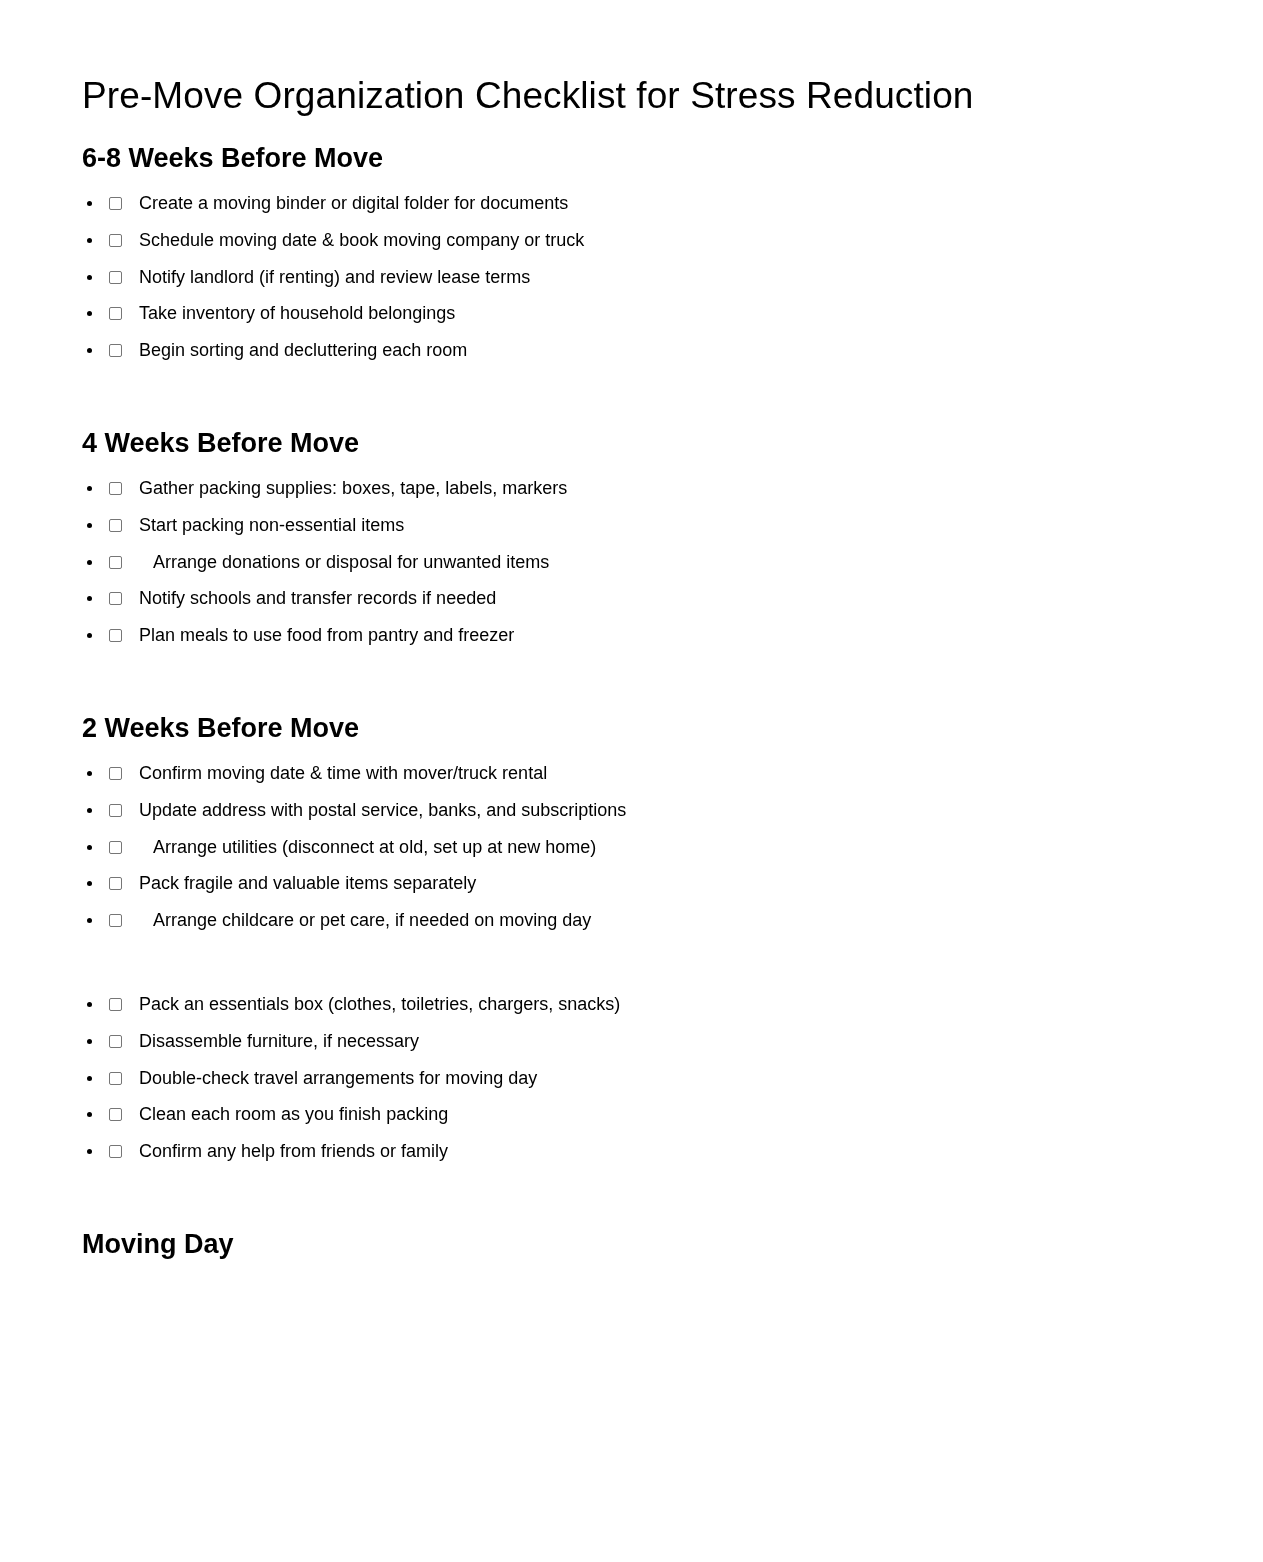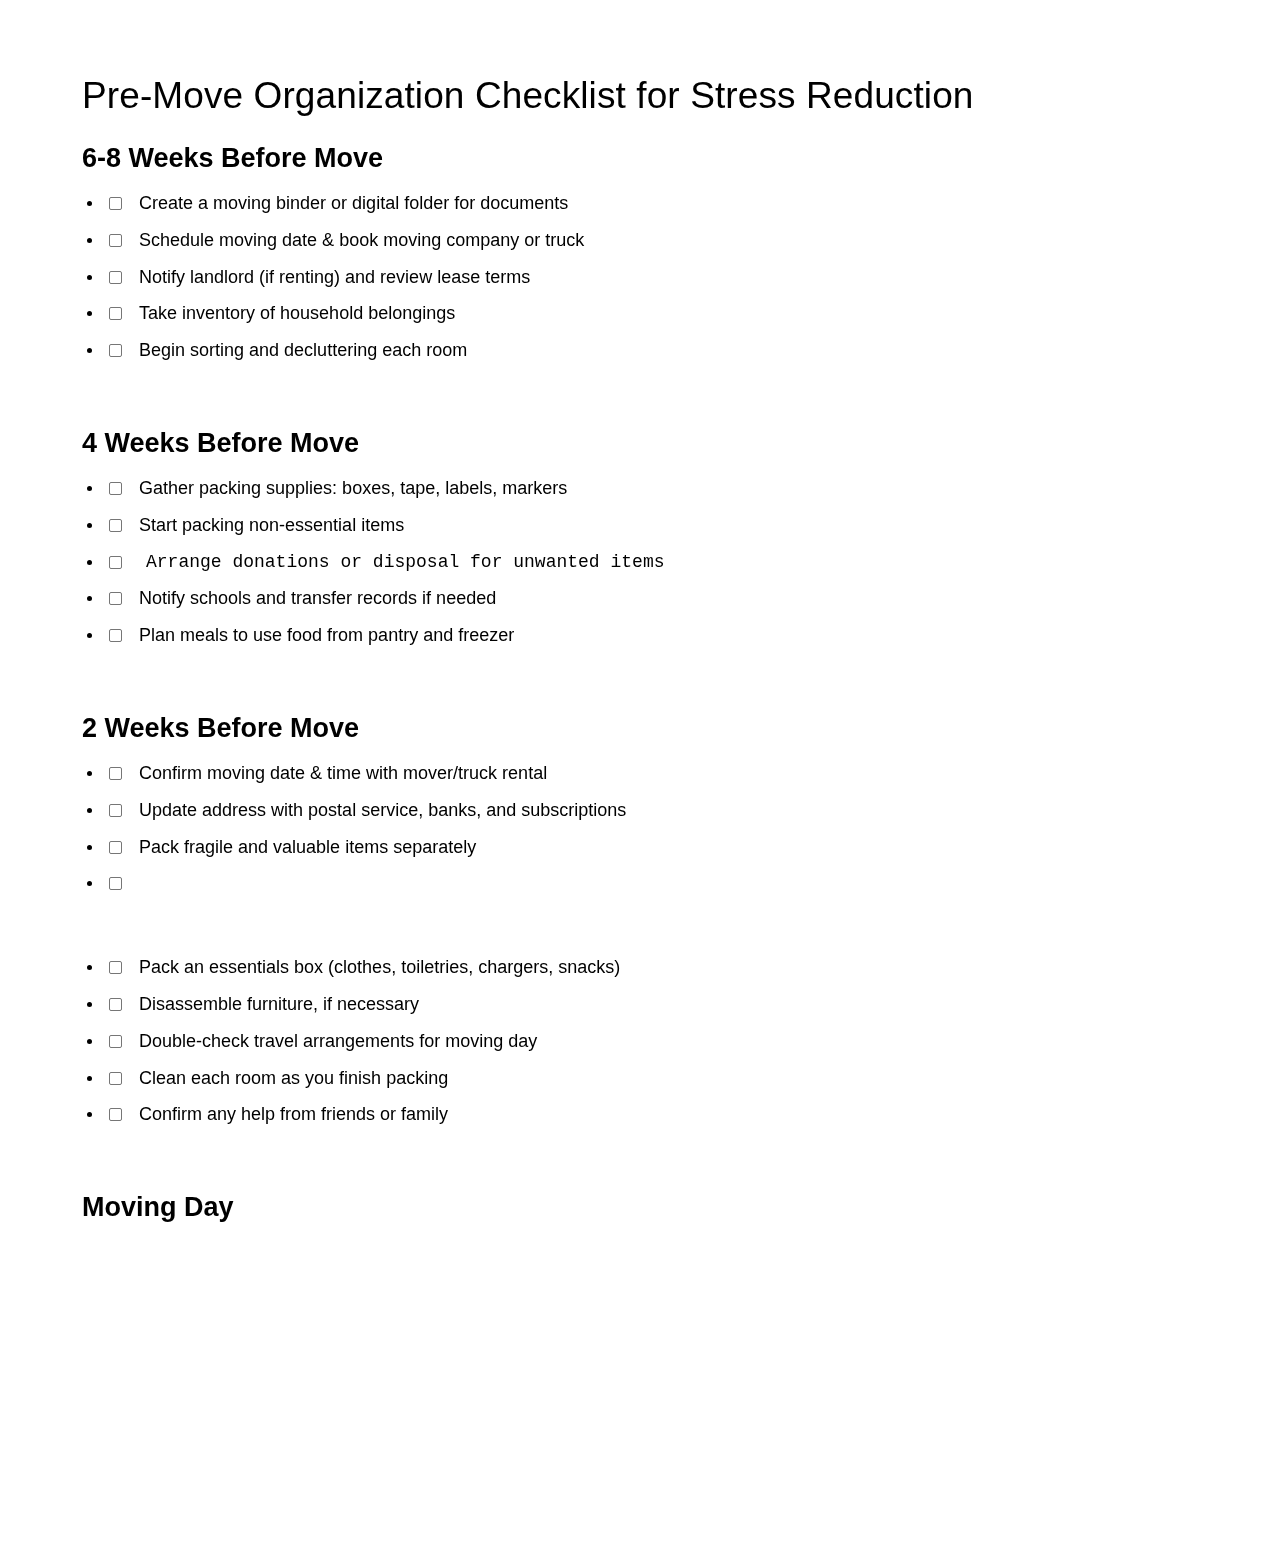--- a/index.html
+++ b/index.html
@@ -67,21 +67,21 @@
       background: #fff;
       box-sizing: content-box;
     }
     .label {
       position: absolute;
       left: 57px;
       top: 0;
       white-space: nowrap;
       text-align: center;
     }
-    .label.tight { left: 64px; font-family: Liberation Mono, monospace; }
+    .label.tight { left: 71px; }
     .section-gap { height: 30px; }
   </style>
 </head>
 <body>
 
 <div class="page">
   <h1>Pre-Move Organization Checklist for Stress Reduction</h1>
 
   <div class="section first">
     <h2>6-8 Weeks Before Move</h2>
@@ -158,25 +158,31 @@
         <span class="label">Confirm moving date &amp; time with mover/truck rental</span>
       </li>
       <li>
         <span class="bullet"></span>
         <span class="cb"></span>
         <span class="label">Update address with postal service, banks, and subscriptions</span>
       </li>
       <li>
         <span class="bullet"></span>
         <span class="cb"></span>
+        <span class="label tight">Arrange utilities (disconnect at old, set up at new home)</span>
+      </li>
+      <li>
+        <span class="bullet"></span>
+        <span class="cb"></span>
         <span class="label">Pack fragile and valuable items separately</span>
       </li>
       <li>
         <span class="bullet"></span>
         <span class="cb"></span>
+        <span class="label tight">Arrange childcare or pet care, if needed on moving day</span>
       </li>
     </ul>
   </div>
 
   <div class="section-gap"></div>
 
   <div class="section">
     <ul>
       <li>
         <span class="bullet"></span>

